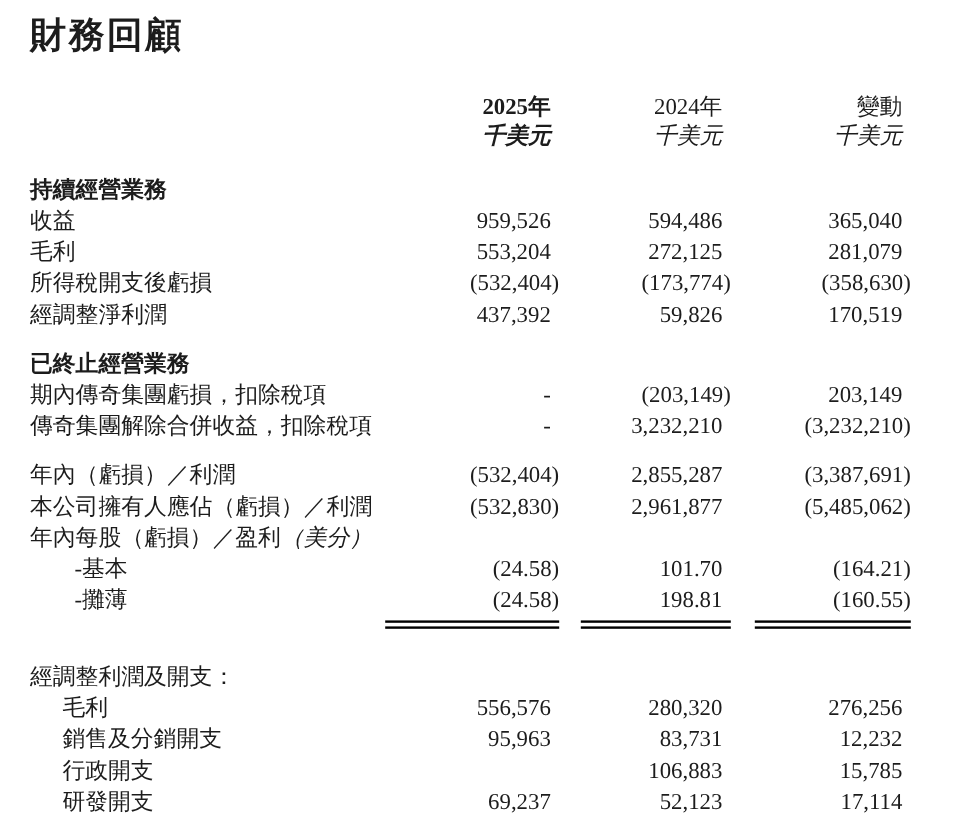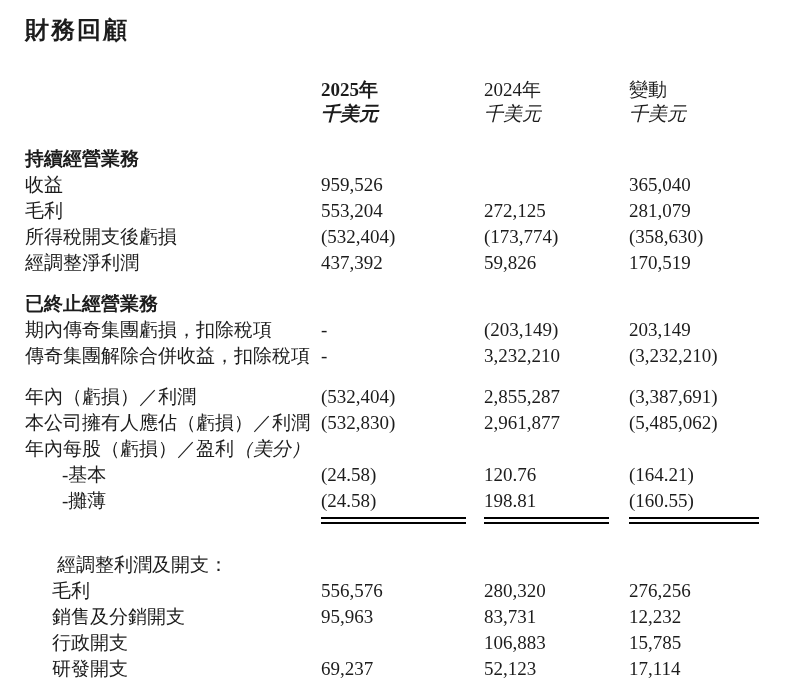--- a/index.html
+++ b/index.html
@@ -7,49 +7,49 @@
     width:800px; height:685px;
     background:#ffffff;
     color:#1c1c1c;
     font-family:"Liberation Serif","DejaVu Serif",serif;
     font-size:19px;
     overflow:hidden;
   }
   .doc { padding:16px 42px 0 25px; }
 
   .doc-title {
-    font-size:24px;
+    font-size:30px;
     font-weight:bold;
     letter-spacing:2px;
     line-height:28px;
     margin:0 0 34px 0;
   }
 
   .fin-table {
     display:grid;
     grid-template-columns:296px 145px 18px 125px 20px 130px;
   }
   .fin-table > div { line-height:26px; }
 
   
   .c-label { grid-column:1; }
   .c1 { grid-column:2; }
   .c2 { grid-column:4; }
   .c3 { grid-column:6; }
 
-  .num { padding-right:7px; white-space:nowrap; }
+  .num { text-align:right; padding-right:7px; white-space:nowrap; }
   .num.paren { padding-right:0; }
 
   .hdr-year { line-height:24px !important; }
   .hdr-unit { line-height:24px !important; font-style:italic; }
   .hdr-bold { font-weight:bold; }
   .hdr-gap  { height:20px; grid-column:1 / 7; }
 
   .sec-title { font-weight:bold; }
-  .sec-title.normal { font-weight:normal;margin-left:32px; }
+  .sec-title.normal { font-weight:normal; }
   .gap-16 { height:15px; grid-column:1 / 7; }
   .gap-28 { height:28px; grid-column:1 / 7; }
 
   .indent-1 { padding-left:27px; }
   .indent-2 { padding-left:37px; }
   .it { font-style:italic; }
 
   .rule {
     height:3px;
     border-top:2px solid #000;
@@ -74,20 +74,21 @@
     <div class="c1 num hdr-unit hdr-bold">千美元</div>
     <div class="c2 num hdr-unit">千美元</div>
     <div class="c3 num hdr-unit">千美元</div>
 
     <div class="hdr-gap"></div>
 
     <div class="c-label sec-title">持續經營業務</div>
 
     <div class="c-label">收益</div>
     <div class="c1 num">959,526</div>
+    <div class="c2 num">594,486</div>
     <div class="c3 num">365,040</div>
 
     <div class="c-label">毛利</div>
     <div class="c1 num">553,204</div>
     <div class="c2 num">272,125</div>
     <div class="c3 num">281,079</div>
 
     <div class="c-label">所得稅開支後虧損</div>
     <div class="c1 num paren">(532,404)</div>
     <div class="c2 num paren">(173,774)</div>
@@ -123,21 +124,21 @@
     <div class="c1 num paren">(532,830)</div>
     <div class="c2 num">2,961,877</div>
     <div class="c3 num paren">(5,485,062)</div>
 
     <div class="c-label">
       <span>年內每股（虧損）／盈利</span><span class="it">（美分）</span>
     </div>
 
     <div class="c-label indent-2">-基本</div>
     <div class="c1 num paren">(24.58)</div>
-    <div class="c2 num">120.76</div>
+    <div class="c2 num">101.70</div>
     <div class="c3 num paren">(164.21)</div>
 
     <div class="c-label indent-2">-攤薄</div>
     <div class="c1 num paren">(24.58)</div>
     <div class="c2 num">198.81</div>
     <div class="c3 num paren">(160.55)</div>
 
     <div class="c1 rule"></div>
     <div class="c2 rule"></div>
     <div class="c3 rule"></div>

